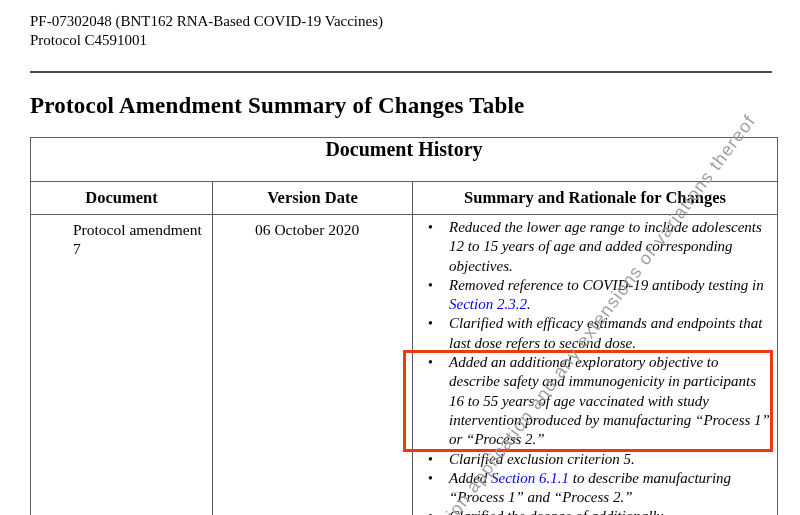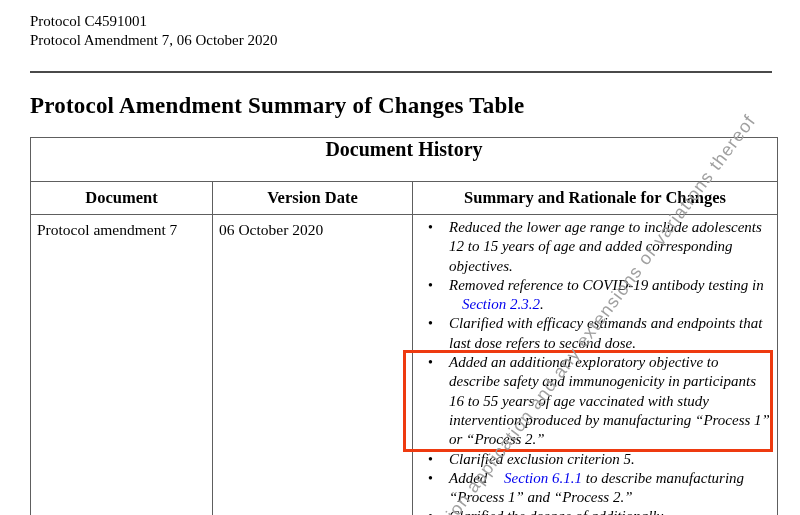--- a/index.html
+++ b/index.html
@@ -27,50 +27,50 @@
   .history-table th,.history-table td{
     border:1.5px solid #5e5e5e;padding:0;vertical-align:top;
   }
   .doc-history-cell{
     height:44px;text-align:center;font-weight:bold;font-size:20px;padding-top:3px;box-sizing:border-box;
   }
   .col-header{
     height:33px;text-align:center;font-weight:bold;font-size:16.5px;vertical-align:middle !important;box-sizing:border-box;
   }
   .body-row td{height:400px;}
-  .cell-text{padding:5px 6px;font-size:15.5px;line-height:19px;}
+  .cell-text{padding:5px 6px;font-size:15.5px;line-height:19px;margin-left:36px;}
 
   
   .changes{padding:3px 2px 0 0;font-size:15px;line-height:19.3px;}
   .bullet{display:flex;position:relative;}
   .bullet .marker{flex:0 0 36px;box-sizing:border-box;padding-left:15px;font-size:14px;}
   .bullet .btext{width:322px;font-style:italic;}
-  .bullet a{color:var(--link,#0000ee);text-decoration:none;margin-left:13px;}
+  .bullet a{color:var(--link,#0000ee);text-decoration:none;}
   .bullet.highlighted::before{
     content:"";position:absolute;left:-10px;right:2px;top:-3px;bottom:-2px;
     border:3.5px solid var(--hl,#ee3a10);pointer-events:none;
   }
 
   
   .watermark{
     position:absolute;left:388px;top:583px;
     transform:rotate(-53deg);transform-origin:left top;
     font-family:"Liberation Sans","DejaVu Sans",sans-serif;
     font-size:18px;letter-spacing:1.1px;color:#a0a0a0;white-space:nowrap;
     pointer-events:none;
   }
 </style>
 </head>
 <body style="--hl: #ee3a10; --link: #0000ee;">
 
 <div class="page">
 
   <div class="doc-header">
+    <div>PF-07302048 (BNT162 RNA-Based COVID-19 Vaccines)</div>
     <div>Protocol C4591001</div>
-    <div>Protocol Amendment 7, 06 October 2020</div>
   </div>
   <div class="header-rule"></div>
 
   <div class="page-title">Protocol Amendment Summary of Changes Table</div>
 
   <table class="history-table">
     <colgroup>
         <col class="c1">
         <col class="c2">
         <col class="c3">

